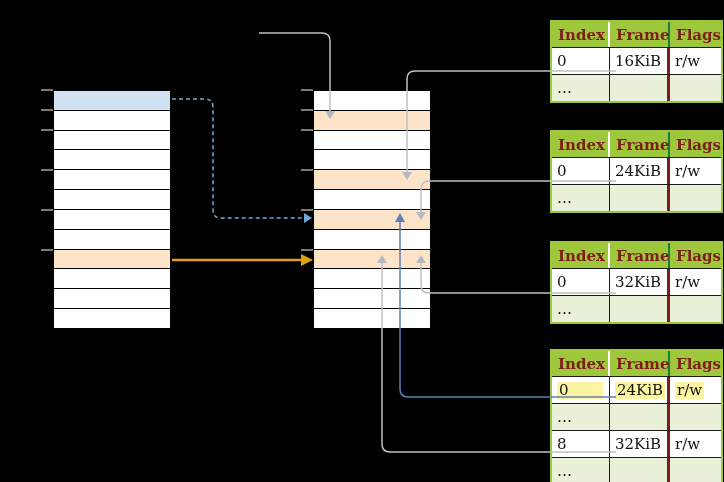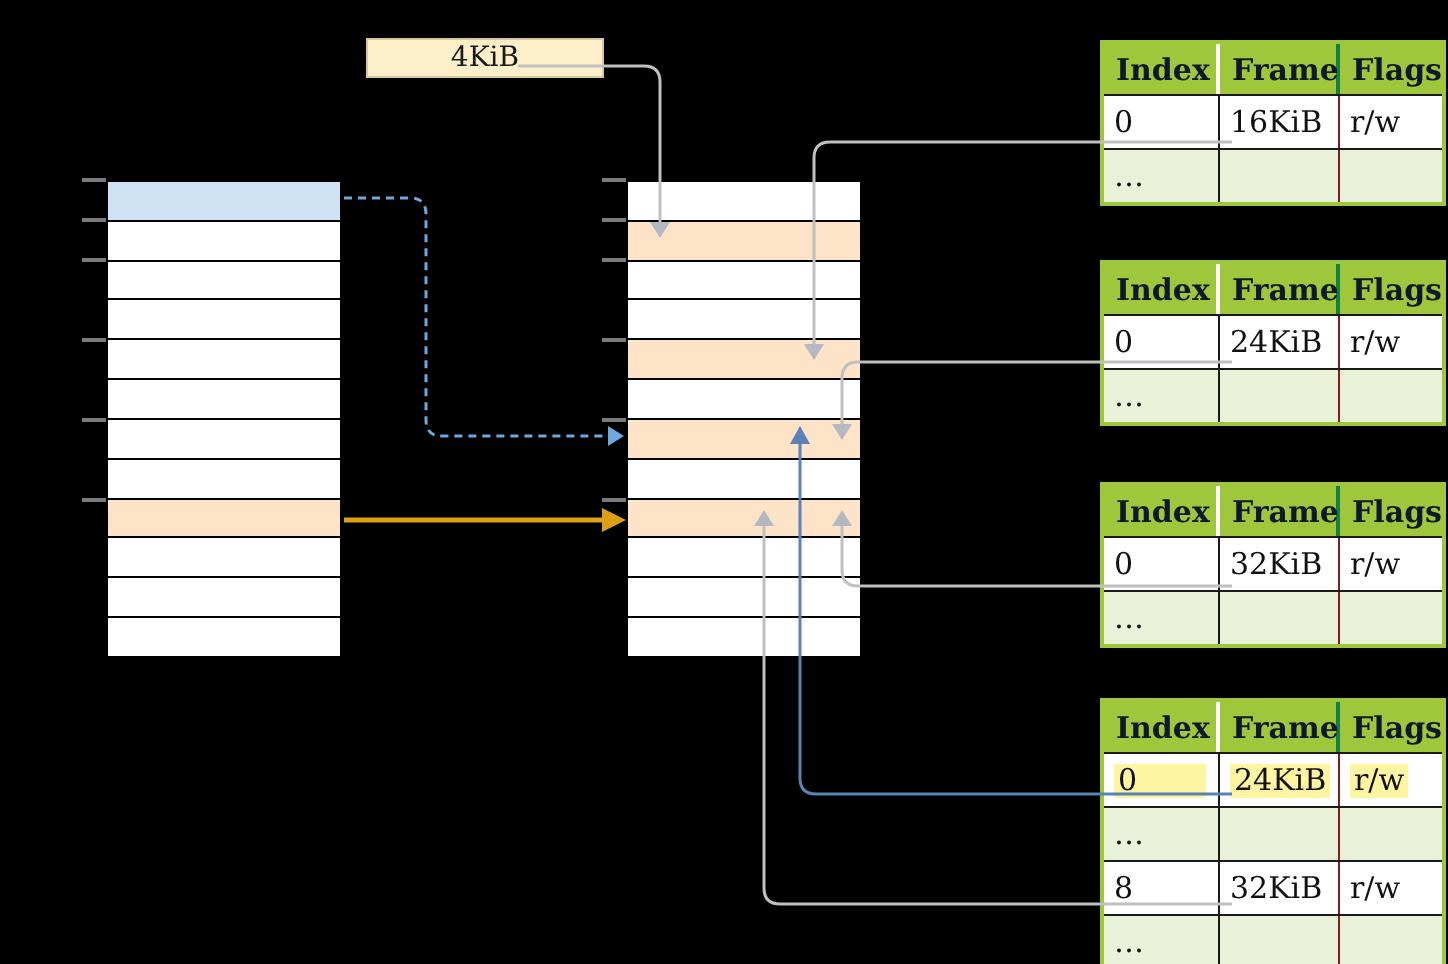--- a/index.html
+++ b/index.html
@@ -11,42 +11,39 @@
   .mem-row{flex:1;border-bottom:1px solid #000;}
   .mem-row:last-child{border-bottom:none;}
   .tick{position:absolute;width:12px;height:2px;}
   
   #size-box{position:absolute;left:183px;top:19px;width:119px;height:20px;
             display:flex;align-items:center;justify-content:center;
             font-size:14px;color:#1a1a1a;box-sizing:border-box;}
   
   .pt{position:absolute;left:550px;width:173px;box-sizing:border-box;
       border:2px solid;background:#fff;}
-  .pt-header{display:flex;height:25px;align-items:flex-start;color:#0f172a;font-weight:bold;font-size:15px;}
+  .pt-header{display:flex;height:25px;align-items:flex-start;color:#7f1d1d;font-weight:bold;font-size:15px;}
   .pt-hcell{box-sizing:border-box;height:100%;display:flex;align-items:center;padding-left:6px;}
   .pt-hcell.c0{width:58px;border-right:2px solid #fff;}
   .pt-hcell.c1{width:60px;border-right:2px solid #15803d;}
   .pt-hcell.c2{flex:1;}
   .pt-row{display:flex;height:26px;border-top:1px solid #1a1a1a;font-size:15px;color:#111;}
   .pt-cell{box-sizing:border-box;display:flex;align-items:center;padding-left:5px;}
   .pt-cell.c0{width:58px;border-right:1px solid #1a1a1a;}
-  .pt-cell.c1{width:60px;border-right:1px solid #7f1d1d;}
+  .pt-cell.c1{width:60px;border-right:3px solid #7f1d1d;}
   .pt-cell.c2{flex:1;}
   .hl{display:inline-block;padding:0 2px;line-height:17px;}
   .hl-wide{min-width:42px;}
   #connector-layer{position:absolute;left:0;top:0;width:724px;height:482px;pointer-events:none;}
 </style>
 </head>
 <body>
 
 <div id="stage">
 
-  <div id="size-box" style="background: rgb(253, 239, 202); border: 1px solid rgb(217, 200, 155);">
-    <span>4KiB</span>
-  </div>
 
   <div id="virtual-memory" class="mem" style="left:52px;top:89px;">
       <div class="mem-row" style="background: rgb(207, 226, 243);"></div>
       <div class="mem-row"></div>
       <div class="mem-row"></div>
       <div class="mem-row"></div>
       <div class="mem-row"></div>
       <div class="mem-row"></div>
       <div class="mem-row"></div>
       <div class="mem-row"></div>

